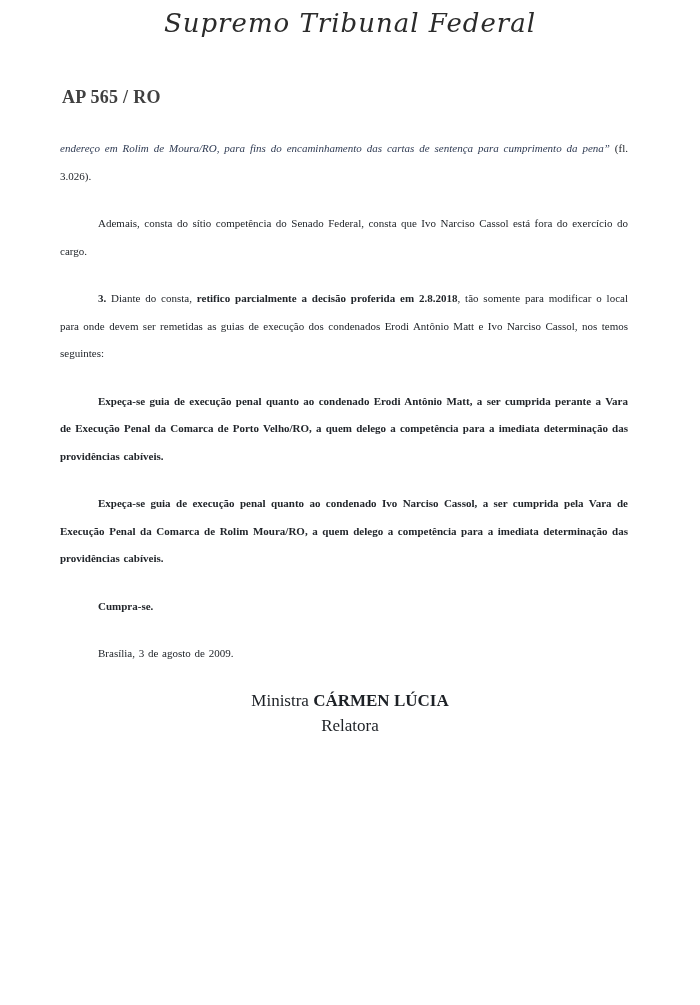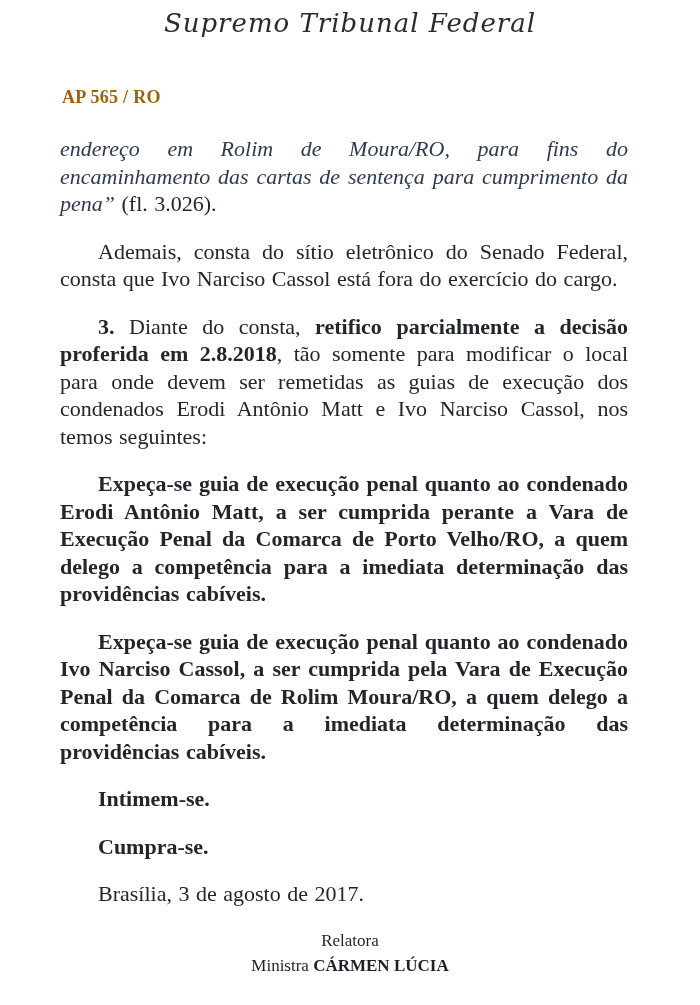--- a/index.html
+++ b/index.html
@@ -26,25 +26,25 @@
     line-height: 36px;
     letter-spacing: 1px;
     color: #2b2b2b;
   }
   .case-number {
     margin: 44px 0 0 62px;
     font-size: 18px;
     line-height: 24px;
     font-weight: bold;
     letter-spacing: 0.3px;
-    color: #a16207;
+    color: #404040;
   }
   .content {
     margin: 26px 72px 0 60px;
-    font-size: 22px;
+    font-size: 11px;
     line-height: 27.5px;
     text-align: justify;
     word-spacing: 1px;
   }
   .content p {
     margin: 0 0 20px 0;
     text-indent: 38px;
   }
   .content p.noindent { text-indent: 0; }
   .quote { color: #2e3a52; }
@@ -68,40 +68,39 @@
   <div class="court-name">Supremo Tribunal Federal</div>
 
   <div class="case-number">AP 565 / RO</div>
 
   <div class="content">
 
     <p class="quote noindent">
       <span class="it">endereço em Rolim de Moura/RO, para fins do encaminhamento das cartas de sentença para cumprimento da pena”</span><span class="ref"> (fl. 3.026).</span>
     </p>
 
-    <p>Ademais, consta do sítio eletrônico do Senado Federal, consta que Ivo Narciso Cassol está fora do exercício do cargo.</p>
+    <p>Ademais, consta do sítio competência do Senado Federal, consta que Ivo Narciso Cassol está fora do exercício do cargo.</p>
 
     <p>
       <b>3.</b><span> Diante do consta, </span><b>retifico parcialmente a decisão proferida em 2.8.2018</b><span>, tão somente para modificar o local para onde devem ser remetidas as guias de execução dos condenados Erodi Antônio Matt e Ivo Narciso Cassol, nos temos seguintes:</span>
     </p>
 
     <p class="bold">Expeça-se guia de execução penal quanto ao condenado Erodi Antônio Matt, a ser cumprida perante a Vara de Execução Penal da Comarca de Porto Velho/RO, a quem delego a competência para a imediata determinação das providências cabíveis.</p>
 
     <p class="bold">Expeça-se guia de execução penal quanto ao condenado Ivo Narciso Cassol, a ser cumprida pela Vara de Execução Penal da Comarca de Rolim Moura/RO, a quem delego a competência para a imediata determinação das providências cabíveis.</p>
 
 
 
-    <p class="bold">Intimem-se.</p>
 
     <p class="bold">Cumpra-se.</p>
 
-    <p>Brasília, 3 de agosto de 2017.</p>
+    <p>Brasília, 3 de agosto de 2009.</p>
 
   </div>
 
   <div class="signature">
-    <div>Relatora</div>
     <div>
       <span>Ministra </span><b>CÁRMEN LÚCIA</b>
     </div>
+    <div>Relatora</div>
   </div>
 
 </div>
 
 </body></html>

